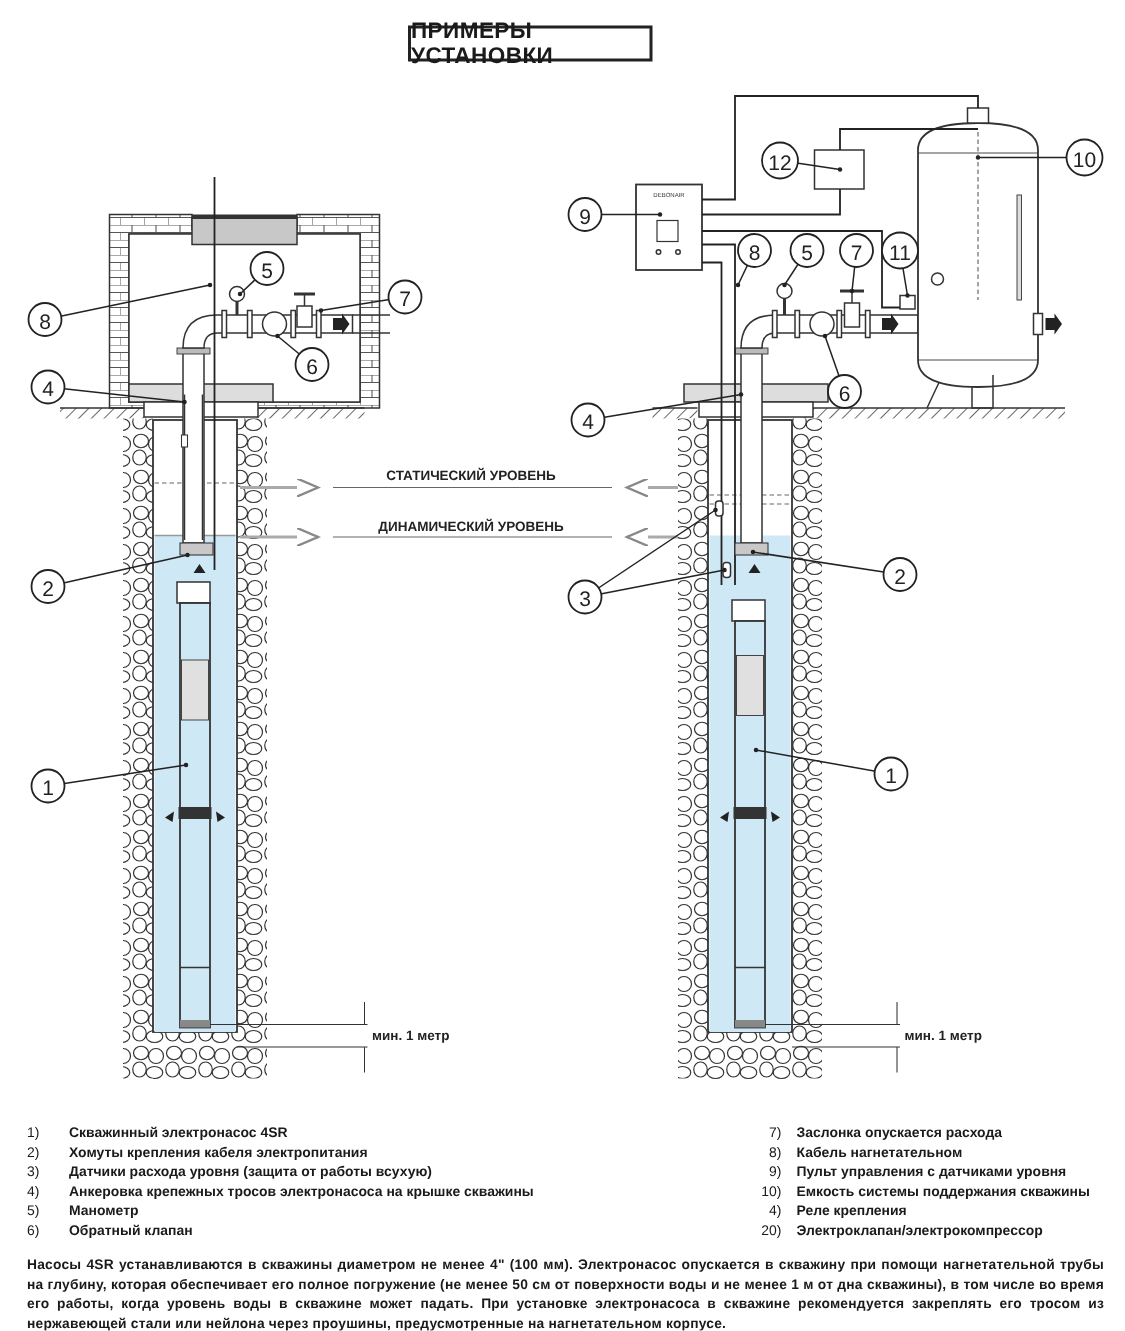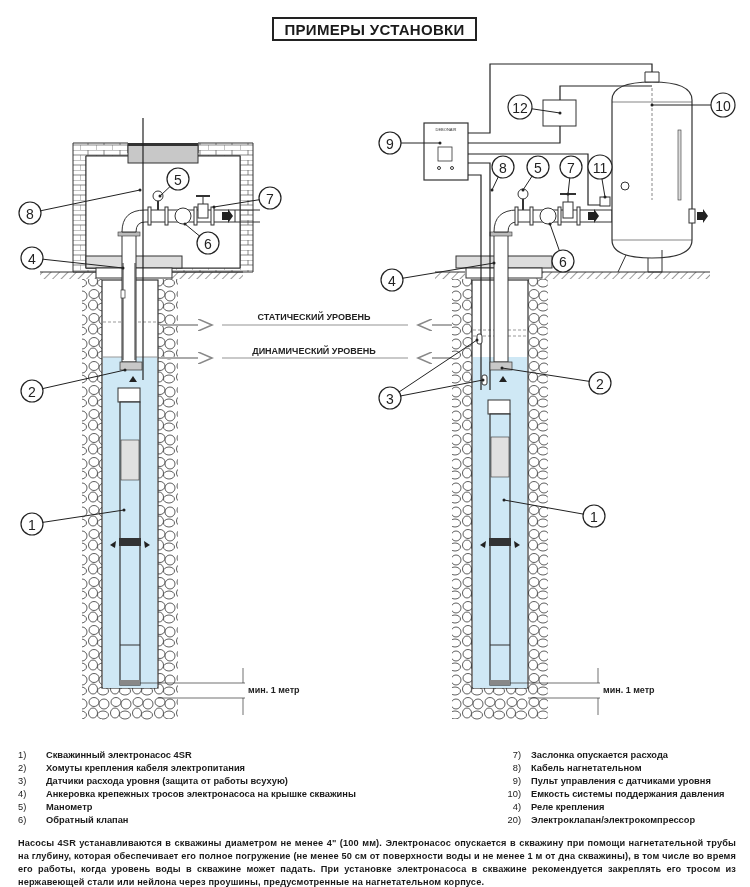--- a/index.html
+++ b/index.html
@@ -1,17 +1,17 @@
 <!DOCTYPE html>
 <html><head>
 <meta charset="utf-8">
 <style>
   html,body{margin:0;padding:0;background:#fff;}
   body{width:750px;height:887px;position:relative;overflow:hidden;font-family:"Liberation Sans",sans-serif;color:#1a1a1a;}
-  #title{position:absolute;left:272px;top:17px;width:205px;height:24px;border:2px solid #222;box-sizing:border-box;display:flex;align-items:center;justify-content:center;font-weight:bold;font-size:15px;letter-spacing:0.3px;background:#fff;}
+  #title{position:absolute;left:272px;top:17px;width:163px;height:24px;border:2px solid #222;box-sizing:border-box;display:flex;align-items:center;justify-content:center;font-weight:bold;font-size:15px;letter-spacing:0.3px;background:#fff;}
   svg#diagram{position:absolute;left:0;top:0;}
   .lbl{font-family:"Liberation Sans",sans-serif;font-size:14px;fill:#222;text-anchor:middle;dominant-baseline:central;}
   .lvl{font-family:"Liberation Sans",sans-serif;font-size:9px;font-weight:bold;fill:#222;text-anchor:middle;}
   .minlbl{font-family:"Liberation Sans",sans-serif;font-size:9px;font-weight:bold;fill:#222;}
   .legend{position:absolute;font-size:9.3px;line-height:13px;}
   .legend .row{display:flex;font-weight:bold;}
   .legend .num{width:28px;text-align:left;font-weight:normal;}
   #legend-left{left:18px;top:749px;}
   #legend-right{left:497px;top:749px;}
   #legend-right .num{width:34px;text-align:right;padding-right:10px;box-sizing:border-box;}
@@ -378,21 +378,21 @@
     <div class="row">
       <span class="num">8)</span>
       <span>Кабель нагнетательном</span>
     </div>
     <div class="row">
       <span class="num">9)</span>
       <span>Пульт управления с датчиками уровня</span>
     </div>
     <div class="row">
       <span class="num">10)</span>
-      <span>Емкость системы поддержания давления</span>
+      <span>Емкость системы поддержания скважины</span>
     </div>
     <div class="row">
       <span class="num">4)</span>
       <span>Реле крепления</span>
     </div>
     <div class="row">
       <span class="num">20)</span>
       <span>Электроклапан/электрокомпрессор</span>
     </div>
   </div>

